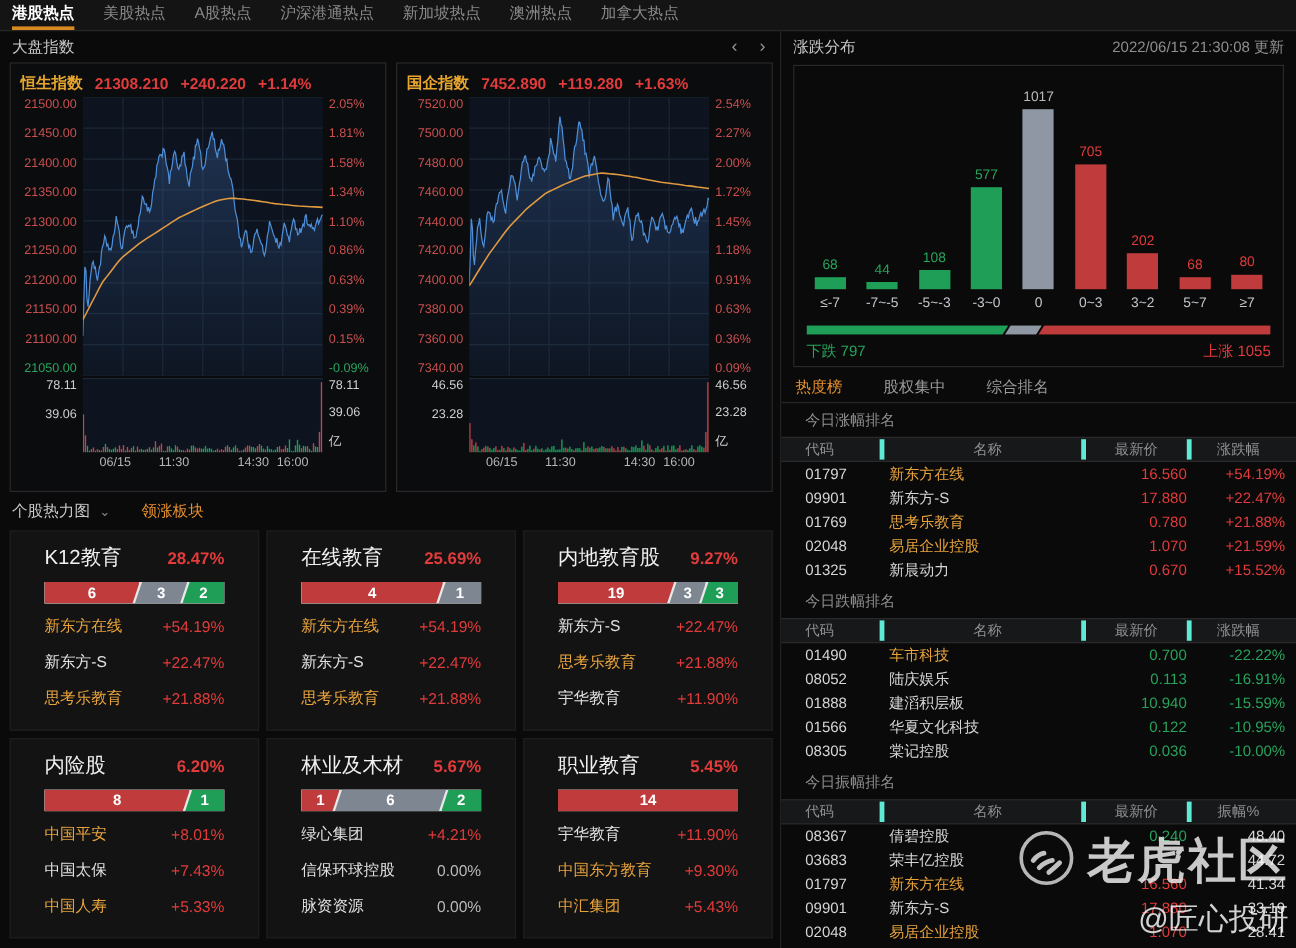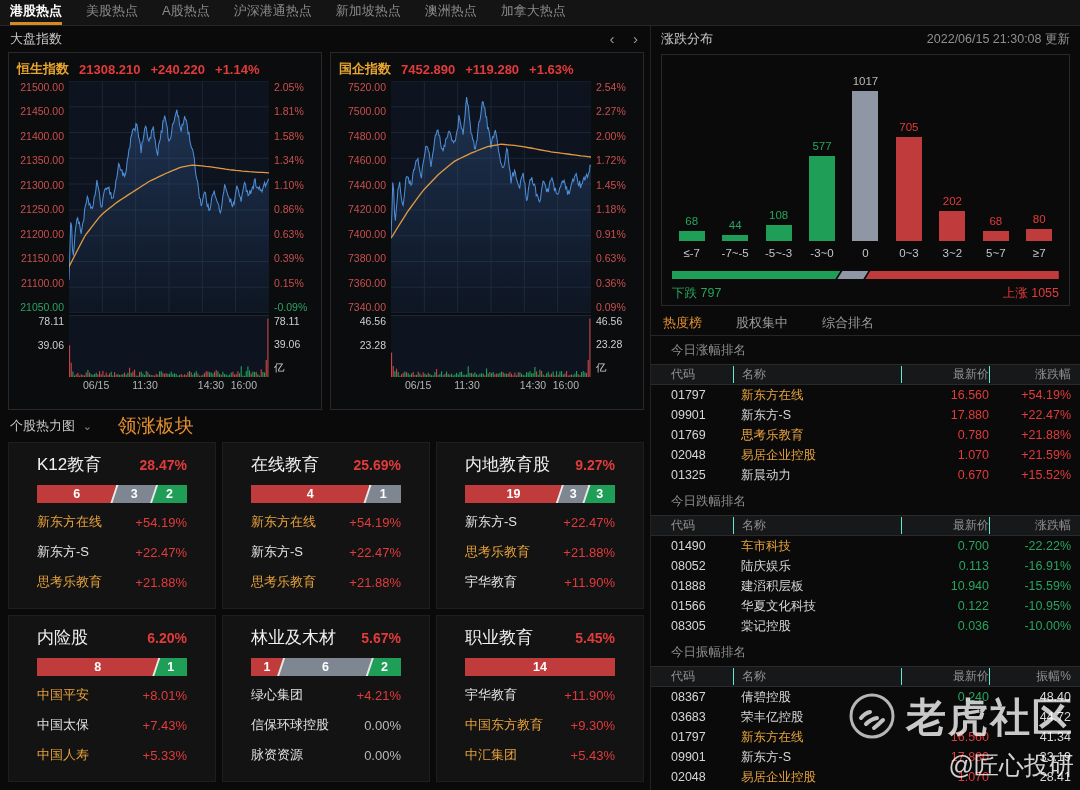--- a/index.html
+++ b/index.html
@@ -45,21 +45,21 @@
   .cp-time .sp { width:60px; } .cp-time .spr { width:52px; }
   .tline { flex:1; position:relative; font-size:10.5px; color:#b5b5b5; }
   .tline span { position:absolute; top:2px; }
   .tl0 { left:14px; } .tl1 { left:38%; transform:translateX(-50%); }
   .tl2 { left:71%; transform:translateX(-50%); } .tl3 { right:12px; }
 
   
   .heat-head { height:26px; display:flex; align-items:center; gap:26px; padding:6px 0 0 10px; }
   .hm-dd { font-size:13px; color:#c8c8c8; cursor:pointer; }
   .hm-dd .chev { color:#8a8a8a; margin-left:4px; font-size:11px; }
-  .hm-tab { font-size:19px; color:#e6902e; cursor:pointer; }
+  .hm-tab { font-size:13px; color:#e6902e; cursor:pointer; }
   .tiles { display:grid; grid-template-columns:repeat(3,1fr); gap:6px; padding:6px 6px 0 8px; }
   .tile { background:#131313; border:1px solid #1e1e1e; height:167px; padding:10px 28px 0; cursor:pointer; }
   .tile-head { display:flex; justify-content:space-between; align-items:center; }
   .tile-name { font-size:17px; color:#f0f0f0; }
   .tile-pct { font-size:14px; font-weight:bold; }
   .tbar { display:flex; height:18px; margin:9px 0 4px; background:#e8e8e8; overflow:hidden; }
   .tseg { position:relative; text-align:center; font-size:12.5px; font-weight:bold; color:#fff; line-height:18px; }
   .tseg.first { clip-path:polygon(0 0,100% 0,calc(100% - 6px) 100%,0 100%); }
   .tseg.mid { clip-path:polygon(6px 0,100% 0,calc(100% - 6px) 100%,0 100%); margin-left:-4px; }
   .tseg.last { clip-path:polygon(6px 0,100% 0,100% 100%,0 100%); margin-left:-4px; }
@@ -90,21 +90,21 @@
   .rtab { font-size:13px; color:#9a9a9a; cursor:pointer; }
   .rtab.active { color:#e6902e; }
 
   .rank-section { padding:0 0 2px; }
   .rank-title { font-size:12.5px; color:#8f8f8f; padding:6px 0 5px 20px; }
   .rrow { display:flex; height:20px; align-items:center; font-size:12.5px; padding:0 9px 0 20px; }
   .rrow.hdr { background:#17181a; border-top:1px solid #2a2a2a; border-bottom:1px solid #2a2a2a;
     color:#909090; font-size:12px; height:21px; }
   .c-code { width:62px; } .c-name { flex:1; } .c-price { width:88px; text-align:right; }
   .c-chg { width:82px; text-align:right; }
-  .rrow.hdr .c-name,.rrow.hdr .c-price,.rrow.hdr .c-chg { border-left:1px solid #5eead4; }
+  .rrow.hdr .c-name,.rrow.hdr .c-price,.rrow.hdr .c-chg { border-left:4px solid #5eead4;text-align:center; }
   .rrow.hdr .c-name { padding-left:8px; }
   .rrow .c-name { padding-left:8px; }
   .rrow.body { cursor:pointer; }
   .code { color:#d6d6d6; }
   .up { color:#e23b3b; } .down { color:#28a35c; } .flat { color:#b9b9b9; } .amp { color:#d8d8d8; }
   .hot { color:#e8a33d; }
 
   
   .watermark { position:absolute; right:6px; bottom:8px; text-align:right; pointer-events:none; z-index:9; }
   .wm-row { display:flex; align-items:center; gap:10px; justify-content:flex-end; }

